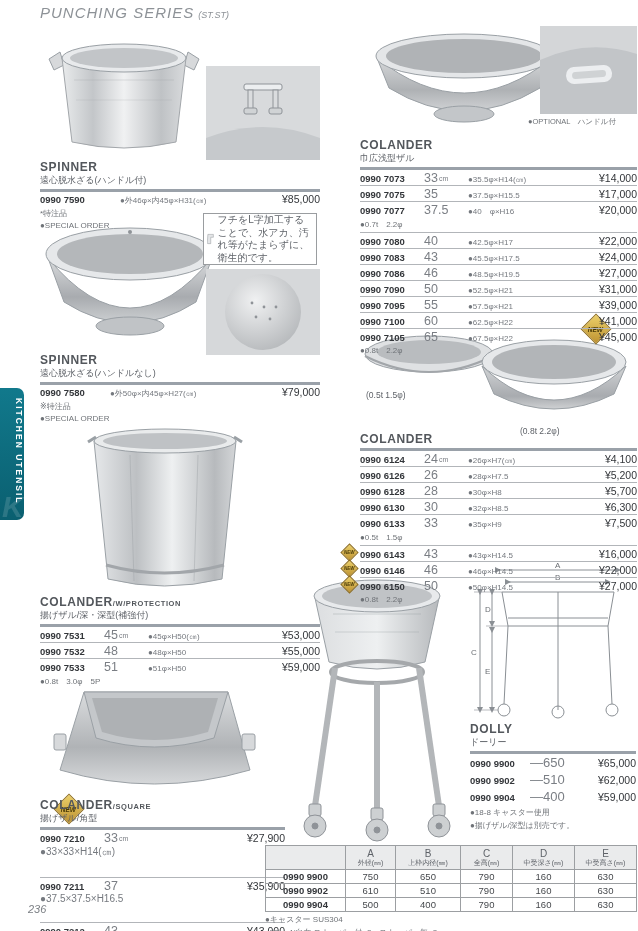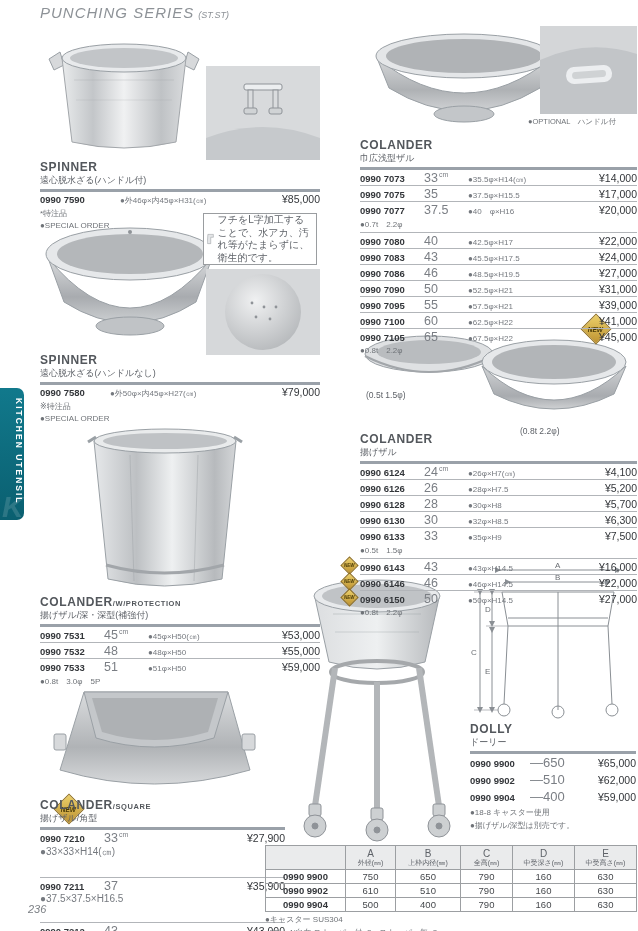--- a/index.html
+++ b/index.html
@@ -16,21 +16,21 @@
 .tab-k{position:absolute;bottom:-4px;left:2px;font-size:30px;font-weight:bold;color:rgba(255,255,255,.14);font-style:italic}
 
 .sec-head{text-align:left;color:#53575c}
 .sec-title{font-size:12px;font-weight:bold;letter-spacing:.6px}
 .sec-title .suffix{font-size:7.5px;font-weight:bold}
 .sec-sub{font-size:9px;color:#5e6268;margin-top:0px}
 .rule{border-top:3px solid #9aa1a9;margin-top:2px}
 
 .prow{display:flex;align-items:baseline;border-bottom:1px solid #b2b5b9;padding:1px 0 0;min-height:12px;position:relative}
 .code{width:64px;font-weight:bold;font-size:9.5px;color:#33363a;flex:none}
-.sizebox{width:44px;flex:none;display:inline-flex;align-items:flex-start;gap:1px}
+.sizebox{width:44px;flex:none;display:inline-flex;align-items:center;gap:1px}
 .size{font-size:12.5px;color:#7a7e84}
 .unit{font-size:7px;color:#7a7e84}
 .dims{flex:1;font-size:8px;color:#75797f}
 .price{margin-left:auto;font-size:10.5px;color:#33363a;flex:none}
 .note{font-size:8px;color:#6f7378;padding:1.5px 0 2px}
 .noborder{border-bottom:none}
 
 .sqrow{border-bottom:1px solid #b2b5b9;padding:1px 0 18px}
 .sqrow .l1{display:flex;align-items:baseline}
 .sqrow .l2{font-size:10px;color:#75797f}
@@ -429,21 +429,20 @@
         </span>
         <span class="dims">●67.5φ×H22</span>
         <span class="price">¥45,000</span>
       </div>
     <div class="note">●0.8t　2.2φ</div>
   </div>
 
   <div class="abs" style="left:360px;top:432px;width:277px">
     <div class="sec-head">
       <div class="sec-title">COLANDER</div>
-      <div class="sec-sub">揚げザル</div>
     </div>
     <div class="rule"></div>
     <div class="prow">
         <span class="code">0990 6124</span>
         <span class="sizebox">
           <span class="size">24</span>
           <span class="unit">cm</span>
         </span>
         <span class="dims">●26φ×H7(㎝)</span>
         <span class="price">¥4,100</span>

